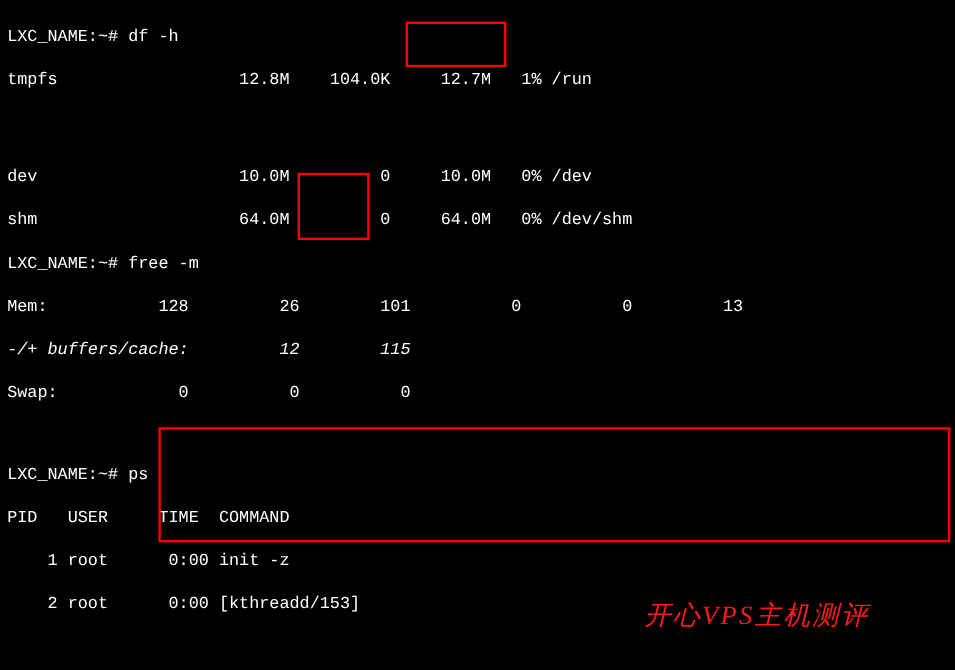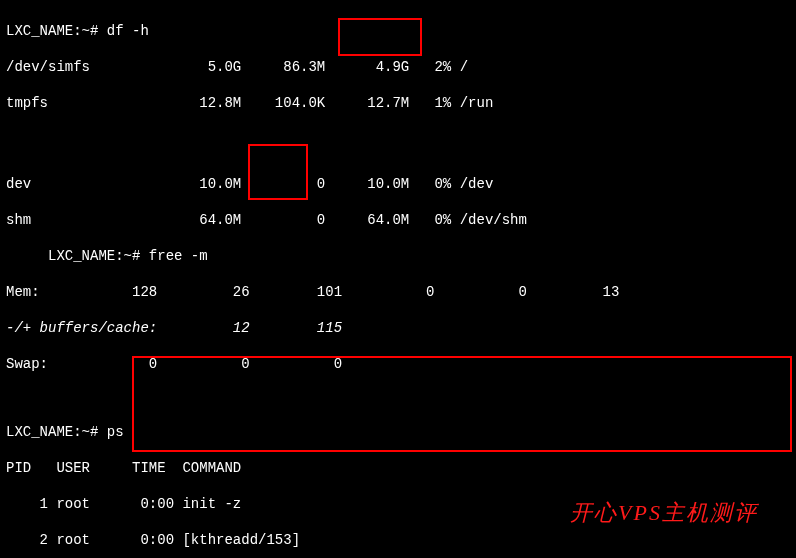--- a/index.html
+++ b/index.html
@@ -23,40 +23,39 @@
     position: absolute;
     border: 2px solid #ff0000;
     box-sizing: border-box;
     pointer-events: none;
   }
   #hl1 { left: 338px; top: 18px;  width: 84px;  height: 38px; }
   #hl2 { left: 248px; top: 144px; width: 60px;  height: 56px; }
   #hl3 { left: 132px; top: 356px; width: 660px; height: 96px; }
   .watermark {
     position: absolute;
-    left: 570px;
+    left: 537px;
     top: 504px;
     color: #ff1a1a;
     font-family: "KaiTi","STKaiti",serif;
     font-size: 22px;
     font-style: italic;
     letter-spacing: 2px;
     pointer-events: none;
   }
 </style>
 </head>
 <body>
 
 <div class="term">
 <span style="display: block;"><span>LXC_NAME:~#</span> <span>df -h</span></span>
-<span style="display: block;">/dev/simfs              5.0G     86.3M      4.9G   2% /</span>
 <span style="display: block;">tmpfs                  12.8M    104.0K     12.7M   1% /run</span>
 <span style="display: block; margin-top: 45px;">dev                    10.0M         0     10.0M   0% /dev</span>
 <span style="display: block;">shm                    64.0M         0     64.0M   0% /dev/shm</span>
-<span style="display: block; margin-left: 42px;"><span>LXC_NAME:~#</span> <span>free -m</span></span>
+<span style="display: block;"><span>LXC_NAME:~#</span> <span>free -m</span></span>
 <span style="display: block;">Mem:           128         26        101          0          0         13</span>
 <span style="display: block; font-style: italic;">-/+ buffers/cache:         12        115</span>
 <span style="display: block;">Swap:            0          0          0</span>
 <span style="display: block; margin-top: 32px;"><span>LXC_NAME:~#</span> <span>ps</span></span>
 <span style="display: block;">PID   USER     TIME  COMMAND</span>
 <span style="display: block;">    1 root      0:00 init -z</span>
 <span style="display: block;">    2 root      0:00 [kthreadd/153]</span>
 
 
 

